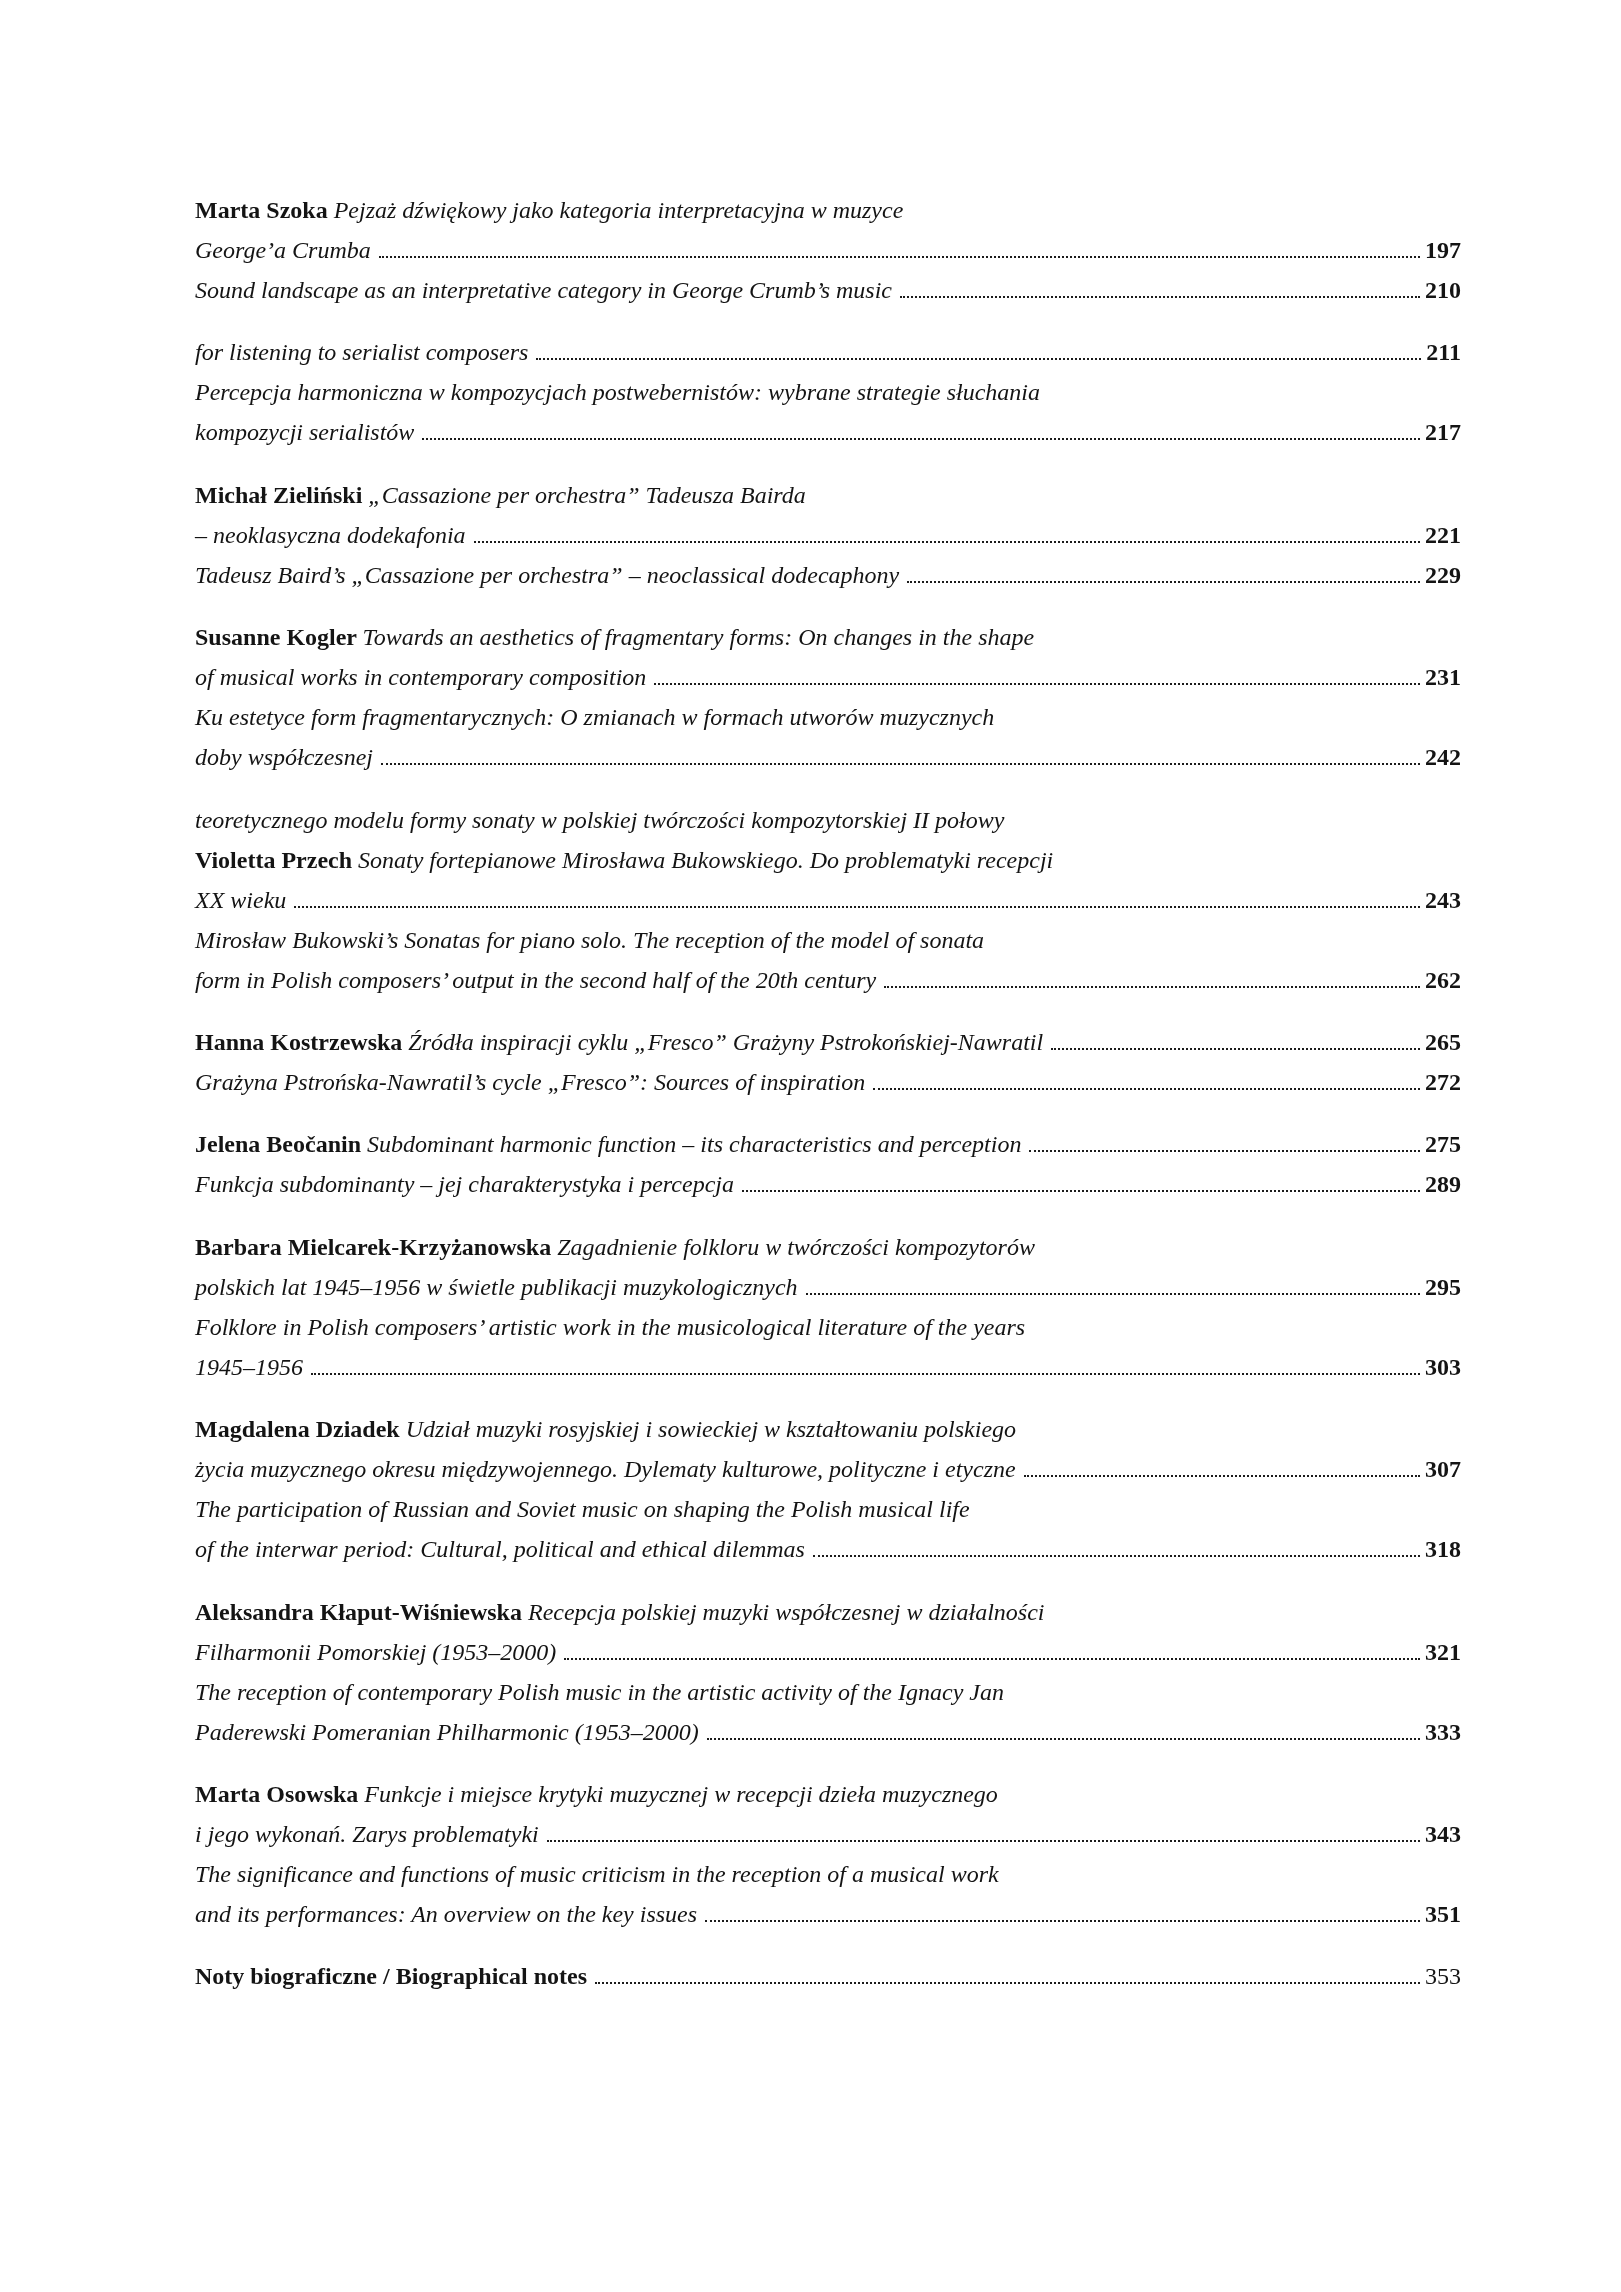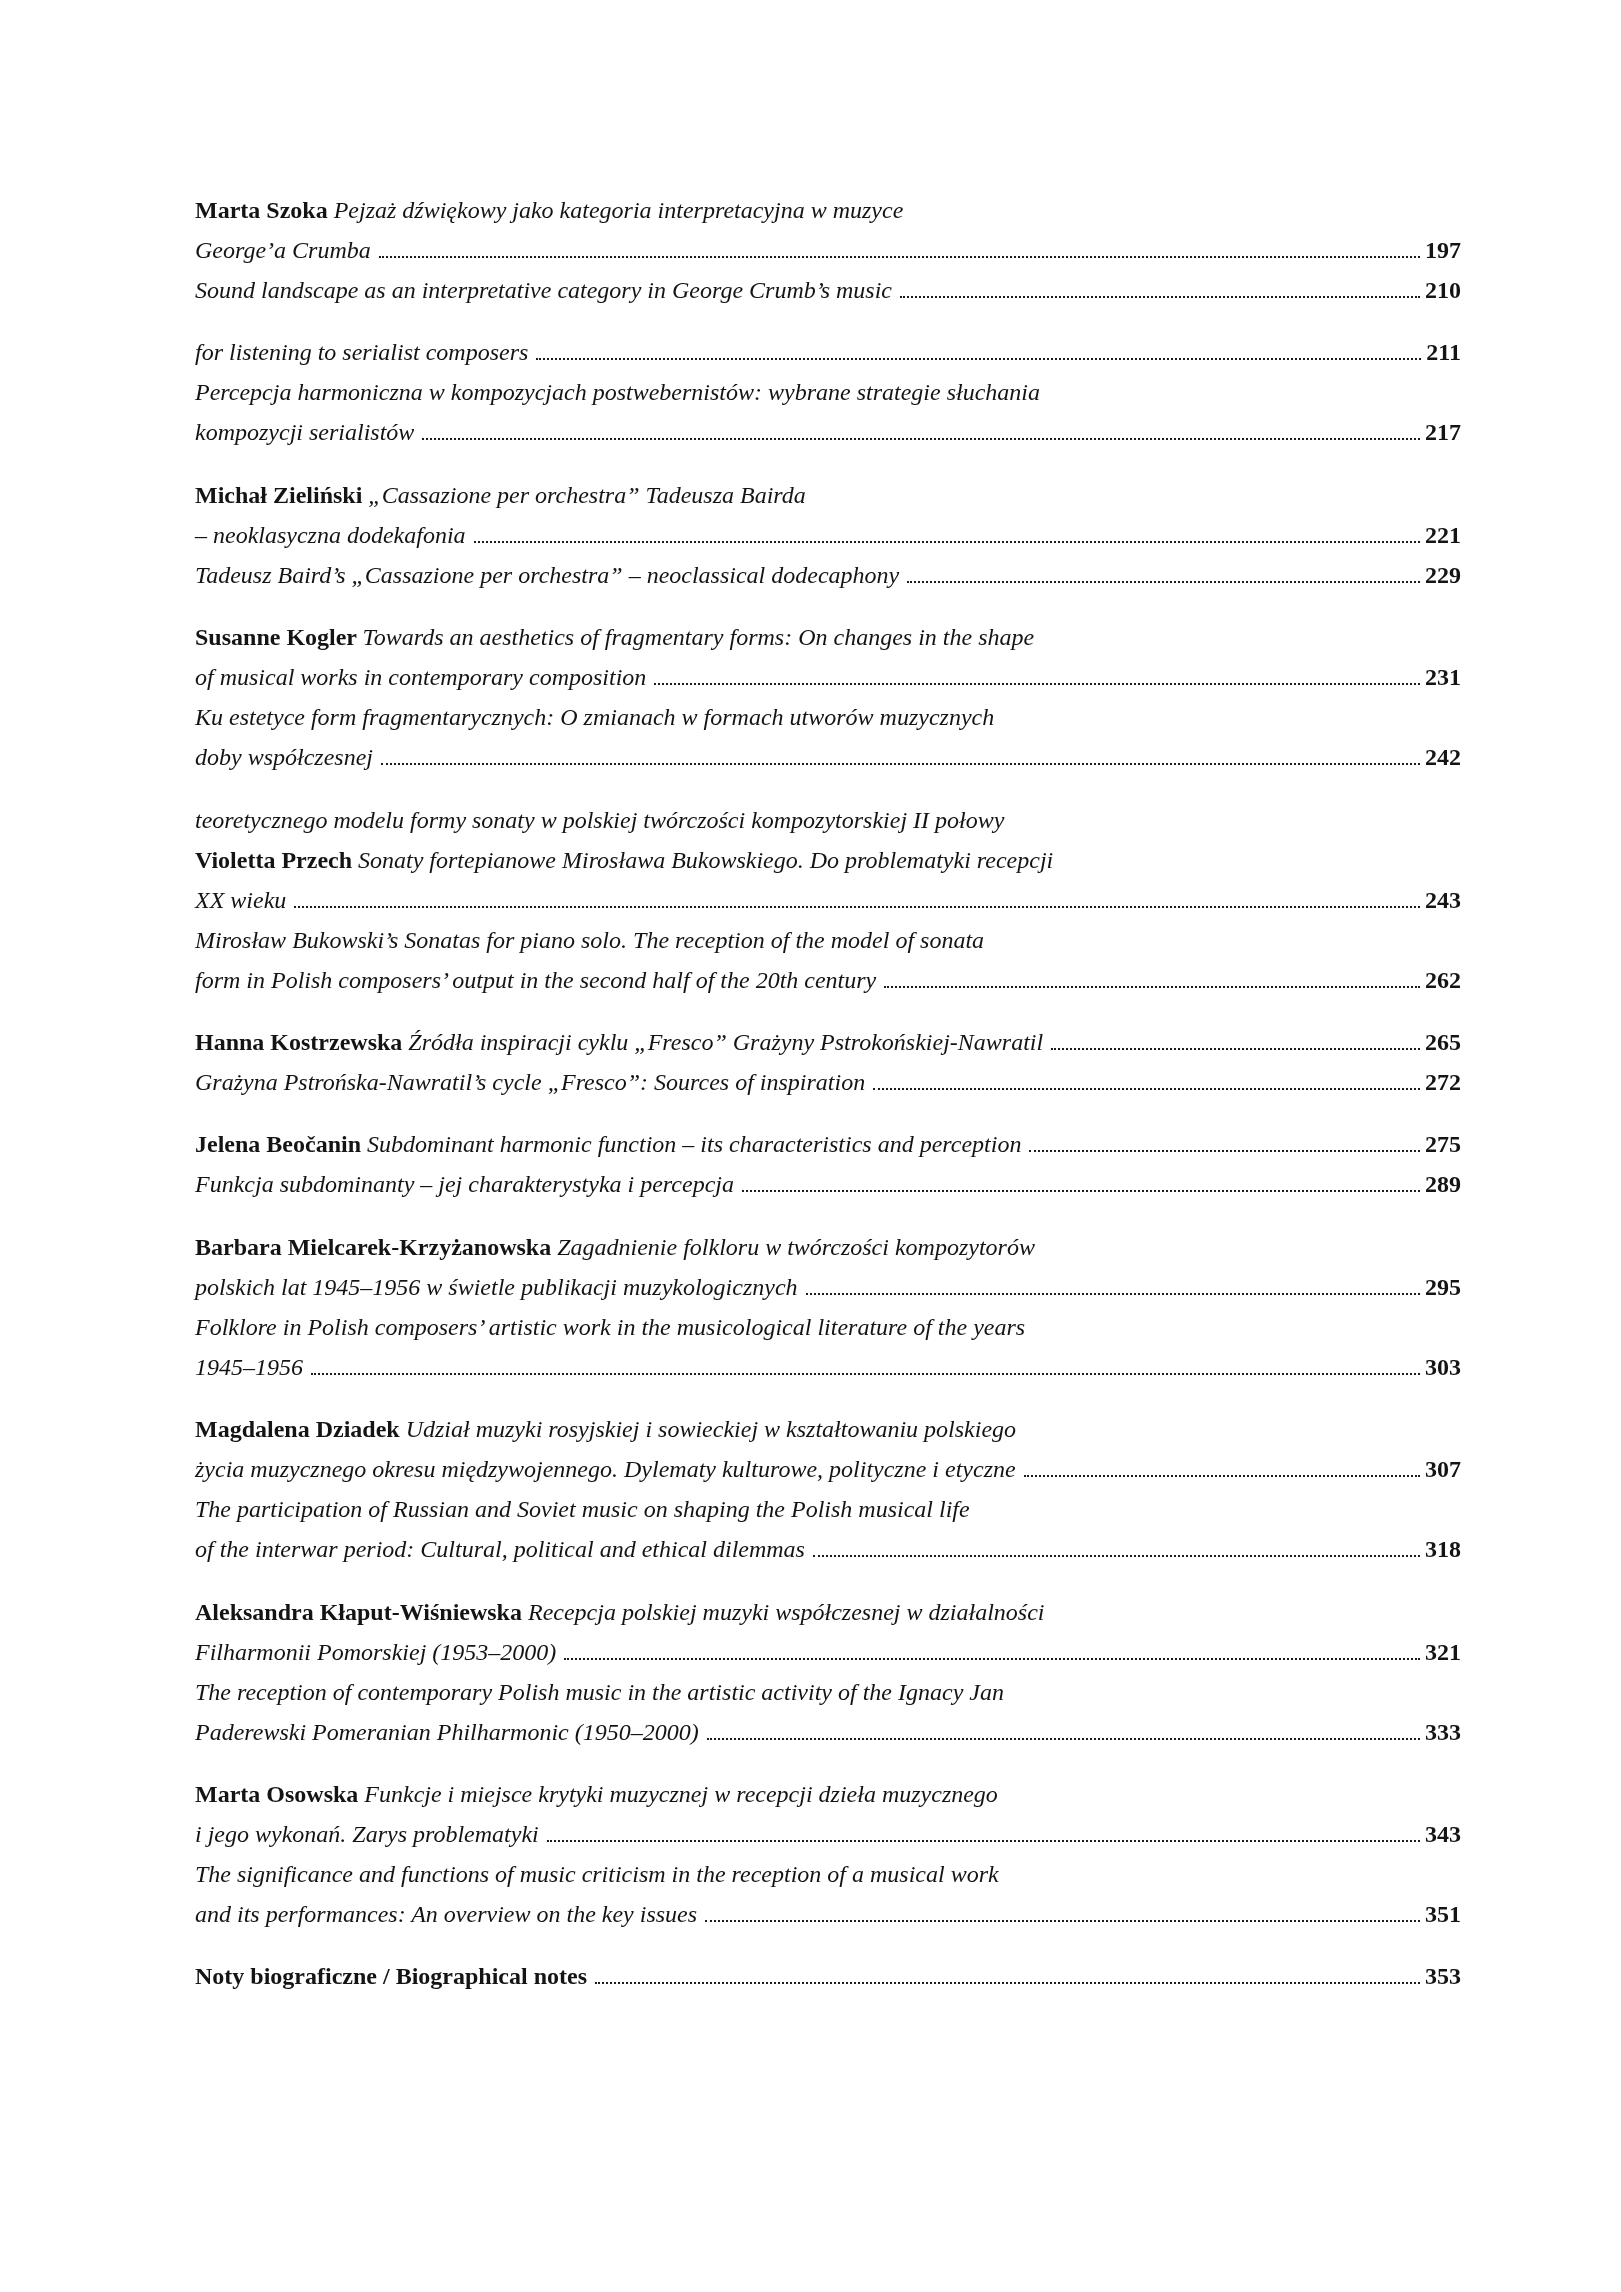--- a/index.html
+++ b/index.html
@@ -47,21 +47,21 @@
     margin: 0 5.4px 0 8px;
     border-bottom: 2.7px dotted #1b1b1b;
     align-self: baseline;
   }
   .page-num {
     white-space: nowrap;
     font-style: normal;
     font-weight: 700;
   }
   .toc-entry.bold-entry .page-num {
-    font-weight: 700;
+    font-weight: 400;
     text-align: right;
   }
 </style>
 </head>
 <body>
 
 <main class="toc" id="toc-root">
     <div class="toc-entry">
       <div class="toc-line">
         <span class="toc-text"><span class="seg-bold">Marta Szoka </span><span class="seg-italic">Pejzaż dźwiękowy jako kategoria interpretacyjna w muzyce</span></span>
@@ -212,21 +212,21 @@
       </div>
       <div class="toc-line">
         <span class="toc-text"><span class="seg-italic">Filharmonii Pomorskiej (1953–2000)</span></span>
         <span class="leader"></span>
         <span class="page-num">321</span>
       </div>
       <div class="toc-line">
         <span class="toc-text"><span class="seg-italic">The reception of contemporary Polish music in the artistic activity of the Ignacy Jan</span></span>
       </div>
       <div class="toc-line">
-        <span class="toc-text"><span class="seg-italic">Paderewski Pomeranian Philharmonic (1950–2000)</span></span>
+        <span class="toc-text"><span class="seg-italic">Paderewski Pomeranian Philharmonic (1953–2000)</span></span>
         <span class="leader"></span>
         <span class="page-num">333</span>
       </div>
     </div>
     <div class="toc-entry">
       <div class="toc-line">
         <span class="toc-text"><span class="seg-bold">Marta Osowska </span><span class="seg-italic">Funkcje i miejsce krytyki muzycznej w recepcji dzieła muzycznego</span></span>
       </div>
       <div class="toc-line">
         <span class="toc-text"><span class="seg-italic">i jego wykonań. Zarys problematyki</span></span>

